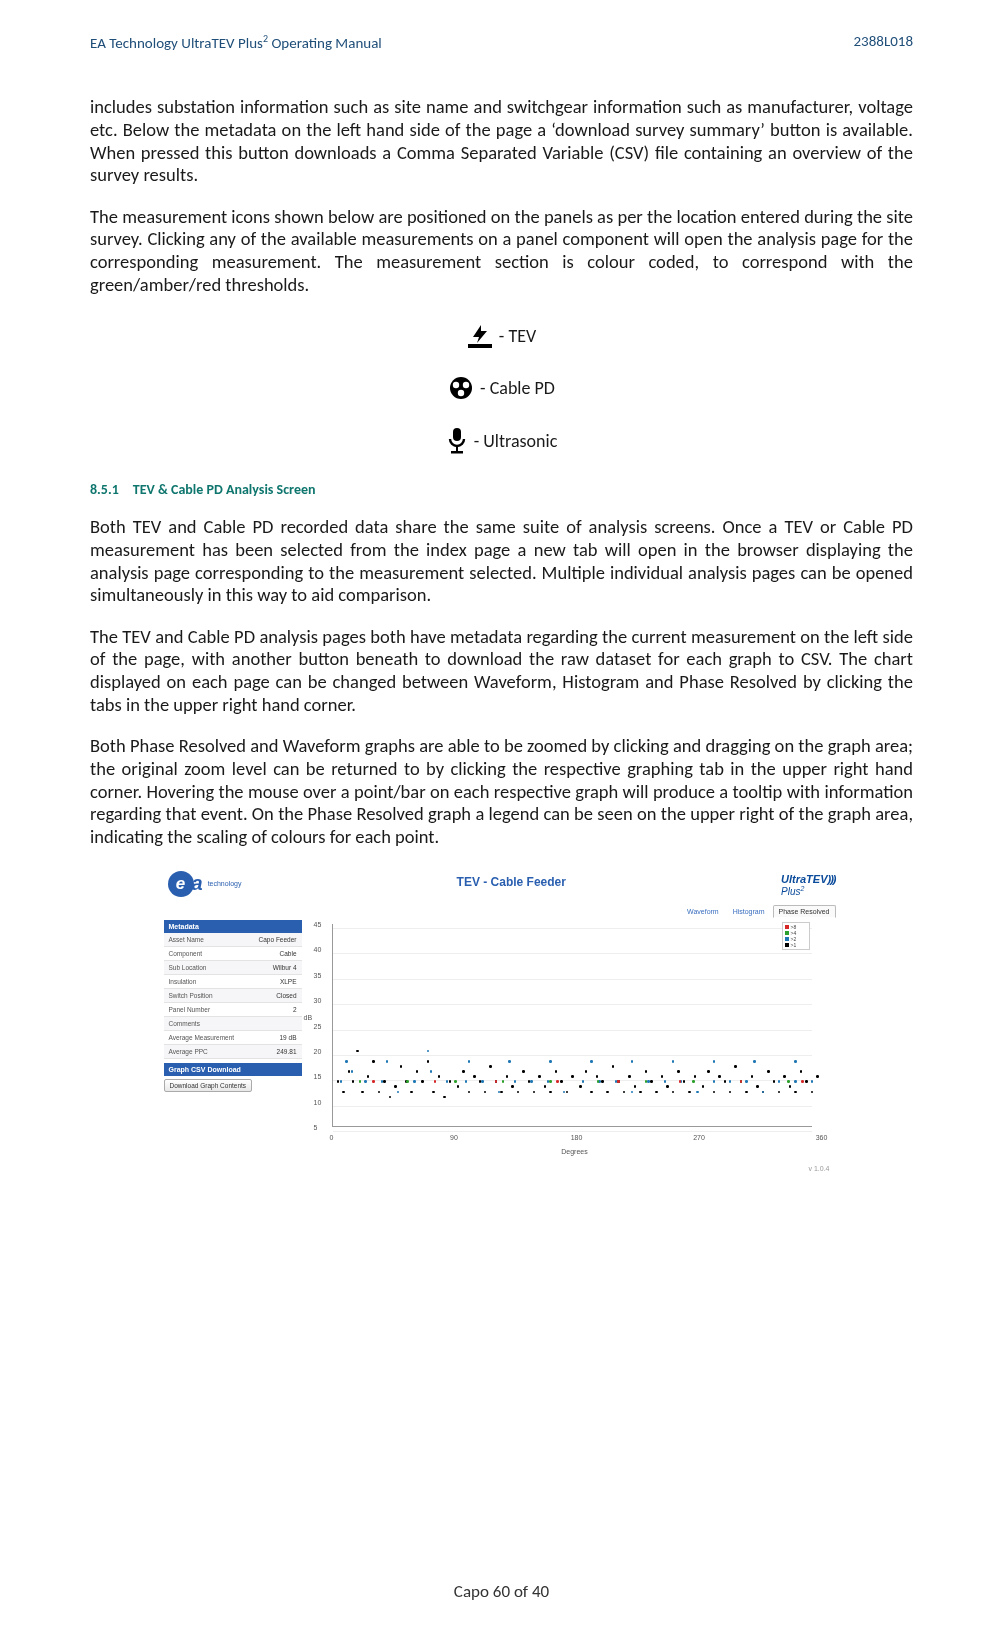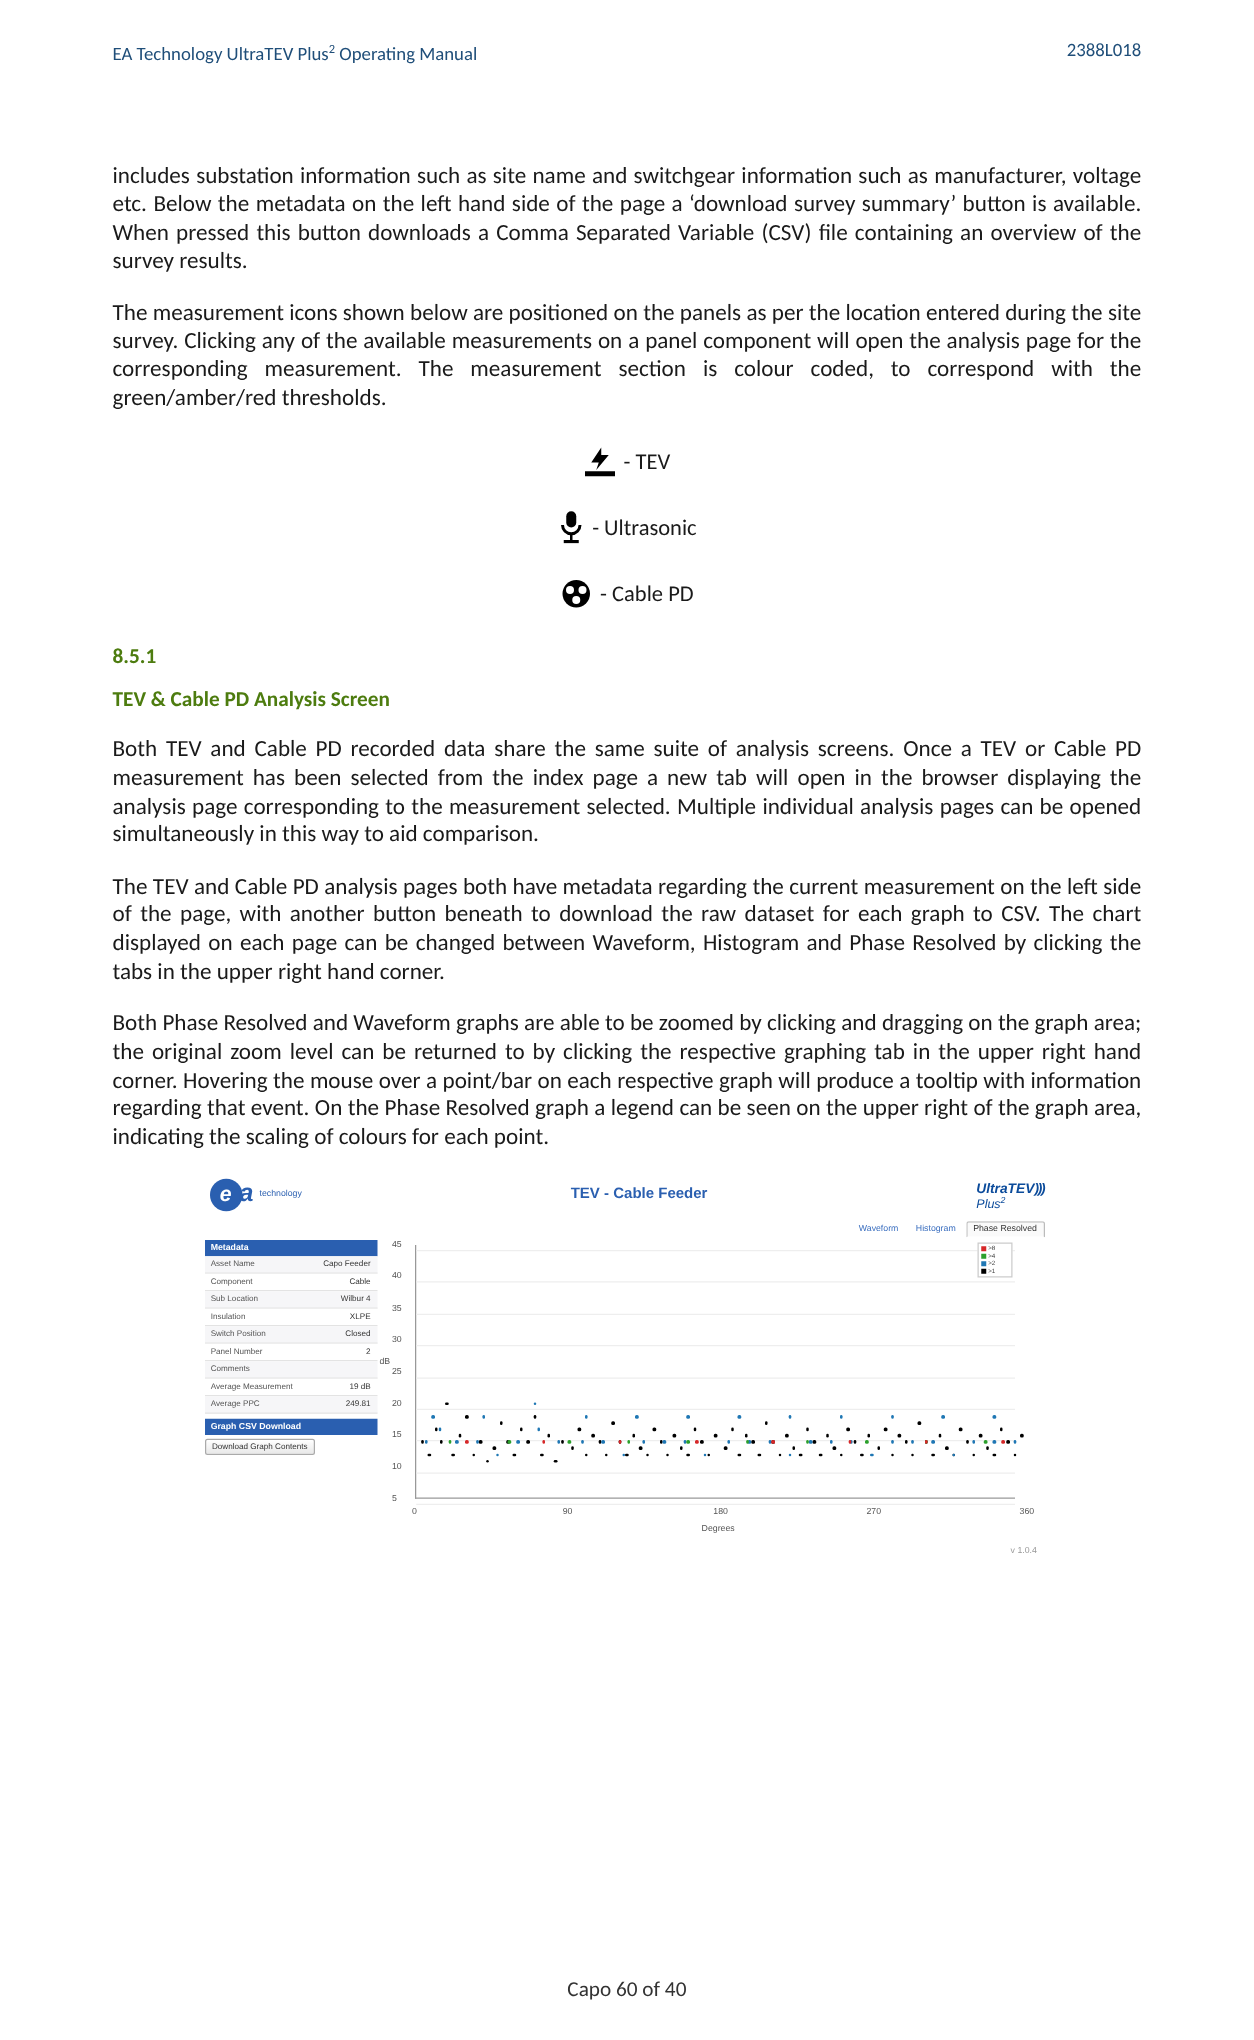--- a/index.html
+++ b/index.html
@@ -16,21 +16,21 @@
     position: relative;
     padding: 32px 90px 40px 90px;
     box-sizing: border-box;
   }
   .header-row {
     display: flex;
     justify-content: space-between;
     font-size: 15px;
     color: #1f4e79;
     font-family: Calibri, Arial, sans-serif;
-    margin-bottom: 76px;
+    margin-bottom: 44px;
   }
   .header-row .left { }
   .header-row .right { }
   .header-row sup { font-size: 10px; vertical-align: super; }
   .body-text {
     font-size: 18.5px;
     line-height: 1.23;
     text-align: justify;
     margin-bottom: 16px;
   }
@@ -46,27 +46,26 @@
     margin: 26px 0;
     font-size: 18px;
   }
   .icon-row .label { }
   .icon-box {
     display: inline-flex;
     align-items: center;
     justify-content: center;
   }
   .heading-blue {
-    color: #4d7c0f;
+    color: #0f766e;
     font-weight: bold;
-    font-size: 17px;
+    font-size: 14px;
     margin: 8px 0 12px 0;
     display: flex;
     gap: 14px;
-    flex-direction: column;
   }
   .heading-blue .num { }
   .footer {
     position: absolute;
     bottom: 30px;
     left: 0;
     right: 0;
     text-align: center;
     font-size: 17px;
     color: #333;
@@ -287,39 +286,39 @@
       <span class="icon-box">
         <svg class="icon-svg" width="26" height="26" viewBox="0 0 26 26">
           <rect x="1" y="21" width="24" height="4" fill="#000"></rect>
           <polygon points="14,2 6,14 12,14 10,20 20,8 14,8" fill="#000"></polygon>
         </svg>
       </span>
       <span class="label">- TEV</span>
     </div>
     <div class="icon-row">
       <span class="icon-box">
+        <svg class="icon-svg" width="26" height="26" viewBox="0 0 26 26">
+          <circle cx="13" cy="13" r="11" fill="#000"></circle>
+          <circle cx="8" cy="10" r="3.2" fill="#fff"></circle>
+          <circle cx="18" cy="10" r="3.2" fill="#fff"></circle>
+          <circle cx="13" cy="18" r="3.2" fill="#fff"></circle>
+        </svg>
+      </span>
+      <span class="label">- Cable PD</span>
+    </div>
+    <div class="icon-row">
+      <span class="icon-box">
         <svg class="icon-svg" width="22" height="28" viewBox="0 0 22 28">
           <rect x="7" y="1" width="8" height="13" rx="4" fill="#000"></rect>
           <path d="M4 12 a7 7 0 0 0 14 0" stroke="#000" stroke-width="2.4" fill="none"></path>
           <rect x="10" y="19" width="2" height="5" fill="#000"></rect>
           <rect x="5" y="24" width="12" height="2.5" fill="#000"></rect>
         </svg>
       </span>
       <span class="label"> - Ultrasonic</span>
-    </div>
-    <div class="icon-row">
-      <span class="icon-box">
-        <svg class="icon-svg" width="26" height="26" viewBox="0 0 26 26">
-          <circle cx="13" cy="13" r="11" fill="#000"></circle>
-          <circle cx="8" cy="10" r="3.2" fill="#fff"></circle>
-          <circle cx="18" cy="10" r="3.2" fill="#fff"></circle>
-          <circle cx="13" cy="18" r="3.2" fill="#fff"></circle>
-        </svg>
-      </span>
-      <span class="label">- Cable PD</span>
     </div>
   </div>
 
   <div class="heading-blue">
     <span class="num">8.5.1</span>
     <span>TEV &amp; Cable PD Analysis Screen</span>
   </div>
 
   <p class="body-text">Both TEV and Cable PD recorded data share the same suite of analysis screens. Once a TEV or Cable PD measurement has been selected from the index page a new tab will open in the browser displaying the analysis page corresponding to the measurement selected. Multiple individual analysis pages can be opened simultaneously in this way to aid comparison.</p>
   <p class="body-text">The TEV and Cable PD analysis pages both have metadata regarding the current measurement on the left side of the page, with another button beneath to download the raw dataset for each graph to CSV. The chart displayed on each page can be changed between Waveform, Histogram and Phase Resolved by clicking the tabs in the upper right hand corner.</p>

